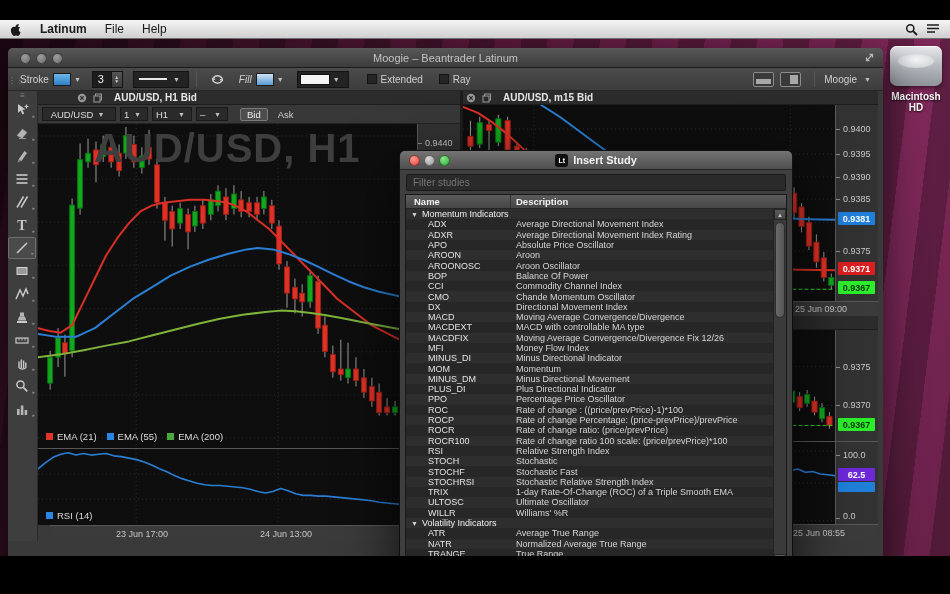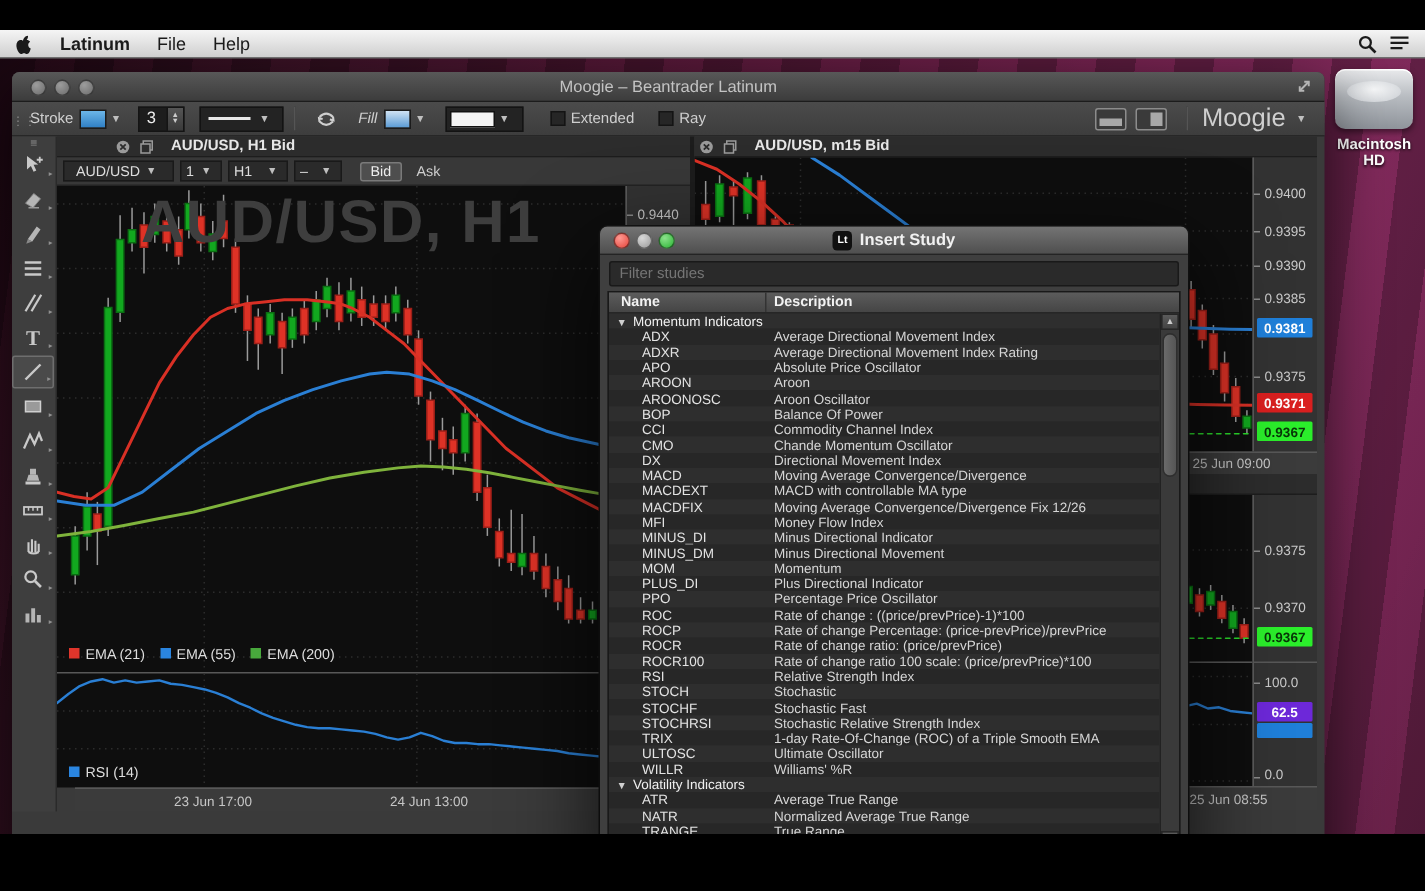--- a/index.html
+++ b/index.html
@@ -200,21 +200,21 @@
       <span class="chk" style="margin-left:16px;"></span>
       <span>Ray</span>
       <div class="spacer" style="flex:1;"></div>
       <div class="panel-ic">
           <span class="f" style="left:2px;right:2px;bottom:2px;height:5px;"></span>
         </div>
       <div class="panel-ic">
           <span class="f" style="top:2px;bottom:2px;right:2px;width:8px;"></span>
         </div>
       <div class="vsep"></div>
-      <span style="font-size:17px;margin:0 4px 0 2px;">Moogie</span>
+      <span style="font-size:10px;margin:0 4px 0 2px;">Moogie</span>
       <span class="dd-arrow" style="margin-right:12px;">▼</span>
     </div>
 
     <div class="abs sidebar">
       <div class="grip">≡</div>
       <div id="tools">
           <div class="tool">
             <svg class="icon" width="16" height="16" viewBox="0 0 16 16">
               <path d="M4 2 L4 11 L6.6 8.6 L8.4 12.5 L10.2 11.6 L8.4 7.8 L11.5 7.6 Z" fill="#c9c9c9"></path>
               <path d="M12.5 2.5 v4 M10.5 4.5 h4" stroke="#c9c9c9" stroke-width="1.2"></path>
@@ -704,26 +704,26 @@
           </div>
           <div class="row">
             <span class="n">MFI</span>
             <span class="d">Money Flow Index</span>
           </div>
           <div class="row">
             <span class="n">MINUS_DI</span>
             <span class="d">Minus Directional Indicator</span>
           </div>
           <div class="row">
+            <span class="n">MOM</span>
+            <span class="d">Momentum</span>
+          </div>
+          <div class="row">
             <span class="n">MINUS_DM</span>
             <span class="d">Minus Directional Movement</span>
-          </div>
-          <div class="row">
-            <span class="n">MOM</span>
-            <span class="d">Momentum</span>
           </div>
           <div class="row">
             <span class="n">PLUS_DI</span>
             <span class="d">Plus Directional Indicator</span>
           </div>
           <div class="row">
             <span class="n">PPO</span>
             <span class="d">Percentage Price Oscillator</span>
           </div>
           <div class="row">

